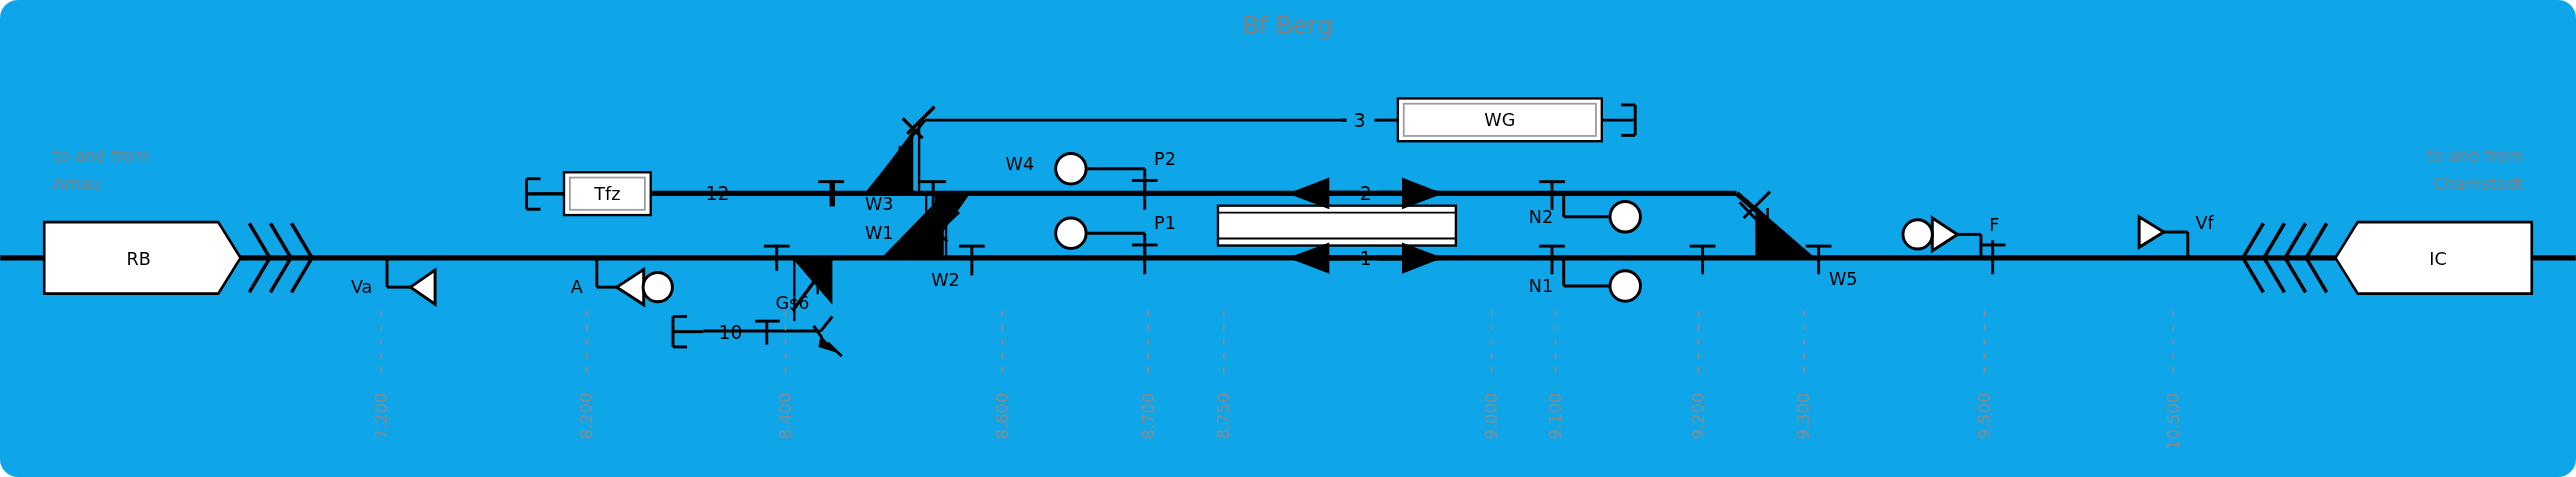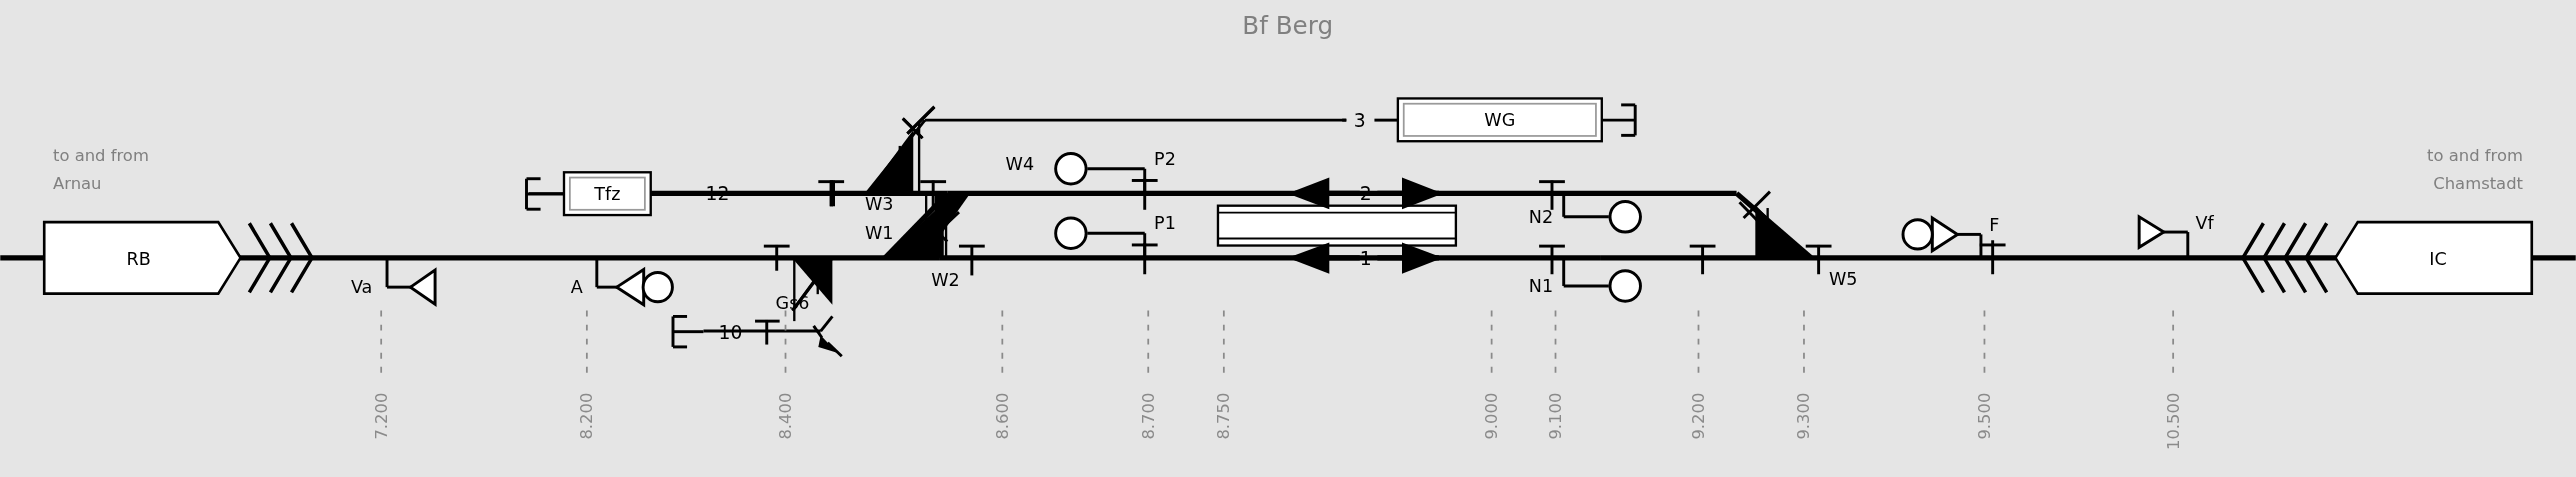--- a/index.html
+++ b/index.html
@@ -1,17 +1,17 @@
 <!DOCTYPE html>
 <html style="font-size:9.4px"><head>
 <meta charset="utf-8">
 <style>
   html,body{margin:0;padding:0;background:#ffffff;}
   body{width:2576px;height:477px;font-family:"DejaVu Sans",sans-serif;overflow:hidden;}
-  #stage{position:relative;width:2576px;height:477px;background:#e5e5e5;}
+  #stage{position:relative;width:2576px;height:477px;background:#0ea5e9;border-radius:18px;}
   svg#diagram{position:absolute;left:0;top:0;width:2576px;height:477px;display:block;}
   .trk{stroke:#000;stroke-width:9;fill:none;stroke-linecap:butt;}
   .trk-thin{stroke:#000;stroke-width:4;fill:none;}
   .trk-med{stroke:#000;stroke-width:5;fill:none;}
   .sigline{stroke:#000;stroke-width:5;fill:none;}
   .sigshape{stroke:#000;stroke-width:5;fill:#fff;}
   .frog{fill:#000;stroke:none;}
   .blk{fill:#000;stroke:none;}
   .kmline{stroke:#8a8a8a;stroke-width:3;fill:none;stroke-dasharray:10 14;}
   .lbl{font-family:"DejaVu Sans",sans-serif;font-size:30px;fill:#000;}

